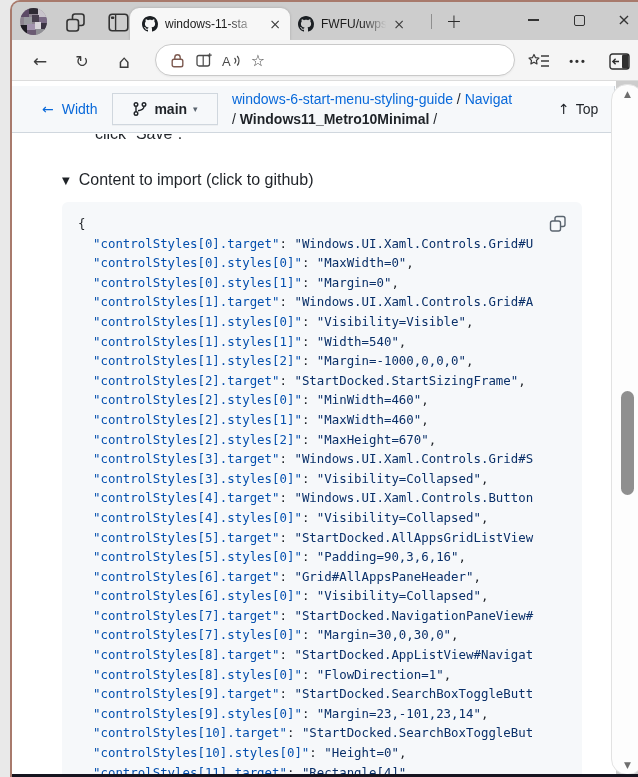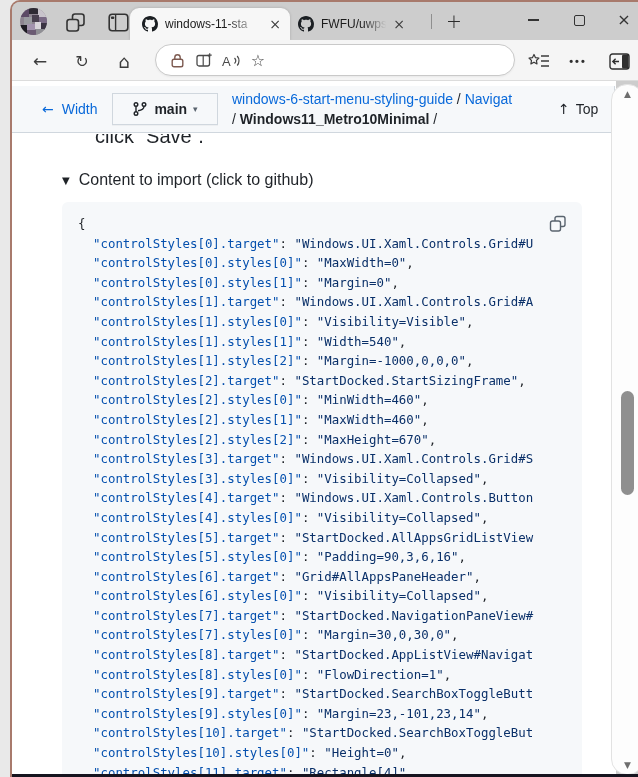--- a/index.html
+++ b/index.html
@@ -50,21 +50,21 @@
   .branch-btn{position:absolute;left:100px;top:7px;width:106px;height:32px;box-sizing:border-box;
         border:1px solid #d0d7de;border-radius:0;background:#f6f8fa;display:flex;align-items:center;
         justify-content:center;gap:6px;font-size:14px;font-weight:bold;color:#1f2328;box-shadow:0 1px 0 rgba(27,31,36,.04);}
   .caret{font-size:9px;color:#59636e;}
   .crumb{position:absolute;left:220px;top:3px;width:330px;font-size:14px;line-height:20px;}
   .crumb a{color:#0969da;text-decoration:none;}
   .crumb .cur{font-weight:bold;color:#1f2328;}
   .top-link{position:absolute;left:546px;top:15px;font-size:14px;color:#1f2328;display:flex;gap:6px;align-items:center;}
 
   .clipline{position:absolute;left:83px;top:53px;height:15px;overflow:hidden;}
-  .clipline>span{display:block;margin-top:-9px;font-size:20px;color:#1f2328;}
+  .clipline>span{display:block;margin-top:-9px;font-size:16px;color:#1f2328;}
 
   .summary{position:absolute;left:50px;top:90px;font-size:16px;color:#1f2328;display:flex;align-items:center;gap:9px;}
   .summary .tri{font-size:10px;}
 
   .codeblock{position:absolute;left:50px;top:121px;width:520px;height:600px;background:#f6f8fa;border-radius:6px;
        padding:12px 16px;box-sizing:border-box;overflow:hidden;}
   .codewrap{font-family:"DejaVu Sans Mono","Liberation Mono",monospace;font-size:12.4px;line-height:19.6px;white-space:pre;}
   .cl-line{padding-left:15px;}
   .cl-line.brace{padding-left:0;}
   .codewrap .k{color:#0550ae;}

